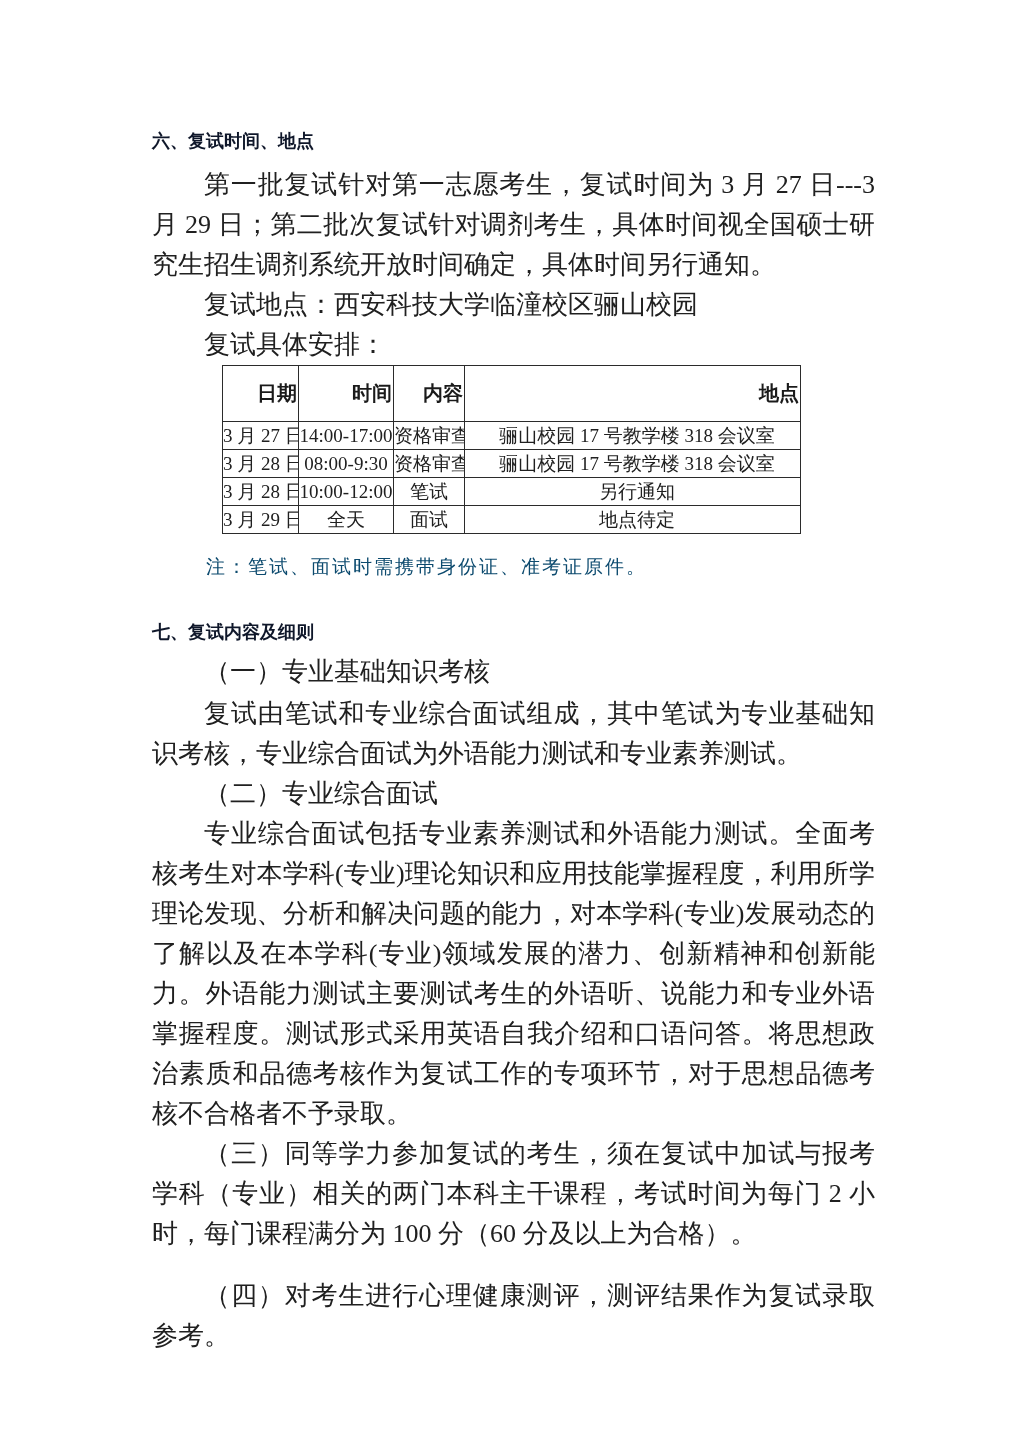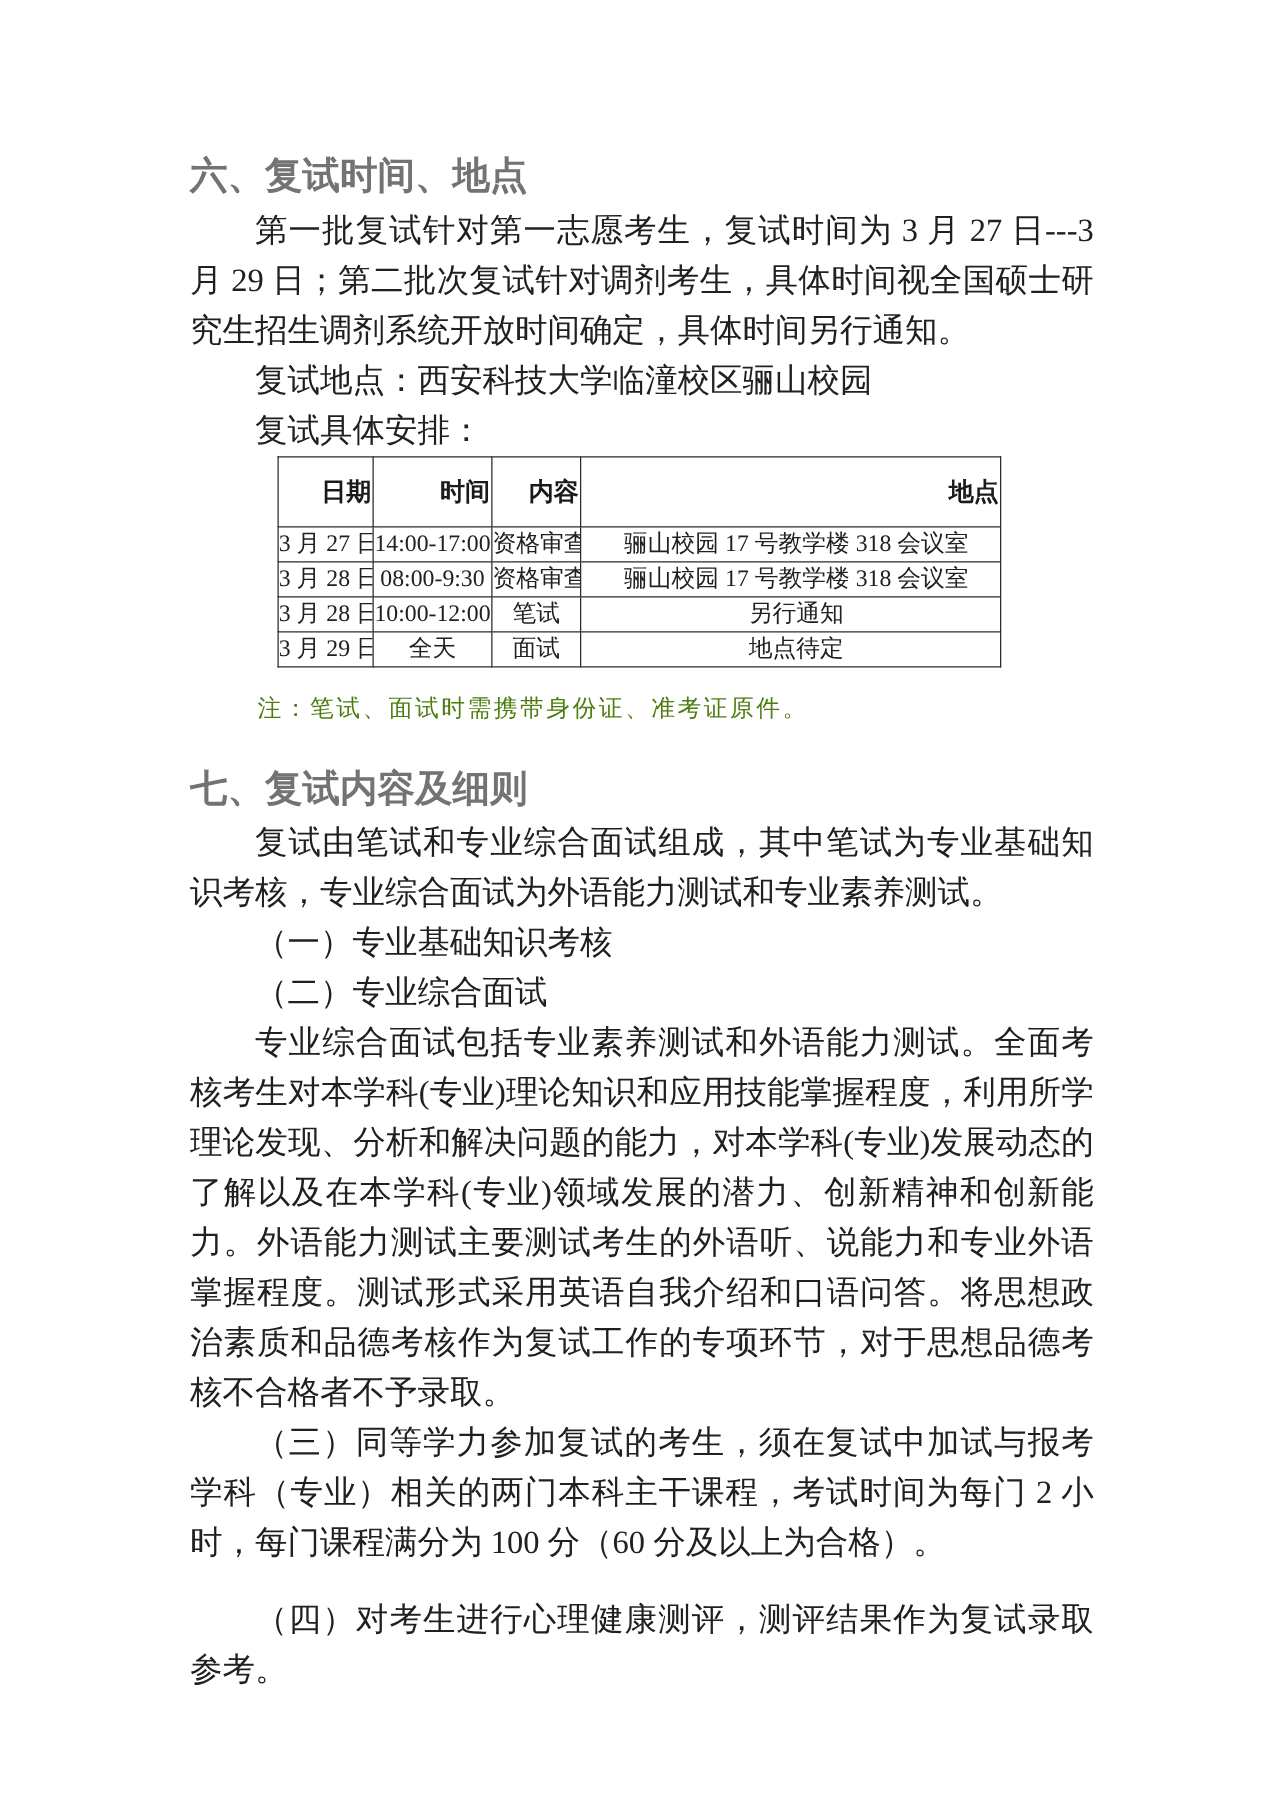--- a/index.html
+++ b/index.html
@@ -9,25 +9,25 @@
     color:#1c1c1c;
     font-family:"Liberation Serif","DejaVu Serif",serif;
   }
   .page {
     box-sizing:border-box;
     width:1024px; height:1448px;
     padding:121px 149px 0 152px;
     overflow:hidden;
   }
   .sec-heading {
-    font-size:30px;
+    font-size:18px;
     font-weight:bold;
     line-height:40px;
     margin:0;
-    color:#737373;
+    color:#0f172a;
   }
   .body-p {
     font-size:26px;
     line-height:40px;
     margin:0;
     text-align:justify;
     text-indent:2em;
     color:#202020;
   }
   .p-first { margin-top:4px; }
@@ -62,21 +62,21 @@
   .sched-table td.loc-cell {
     text-align:center;
     padding-left:9px;
     margin-top:24px;
   }
   .table-note {
     font-size:19px;
     line-height:40px;
     margin:14px 0 0 54px;
     letter-spacing:2px;
-    color:#4d7c0f;
+    color:#0c4a6e;
     font-family:Liberation Mono, monospace;
   }
   .h7 { margin-top:24px; }
   .p-s7-first { margin-top:2px; }
   .p-last { margin-top:22px; }
 </style>
 </head>
 <body>
 
 <div class="page">
@@ -129,20 +129,20 @@
         <td>面试</td>
         <td class="loc-cell">地点待定</td>
       </tr>
     </tbody>
   </table>
 
   <p class="table-note">注：笔试、面试时需携带身份证、准考证原件。</p>
 
   <h1 class="sec-heading h7">七、复试内容及细则</h1>
 
+  <p class="body-p">（一）专业基础知识考核</p>
   <p class="body-p p-s7-first">复试由笔试和专业综合面试组成，其中笔试为专业基础知识考核，专业综合面试为外语能力测试和专业素养测试。</p>
-  <p class="body-p">（一）专业基础知识考核</p>
   <p class="body-p">（二）专业综合面试</p>
   <p class="body-p">专业综合面试包括专业素养测试和外语能力测试。全面考核考生对本学科(专业)理论知识和应用技能掌握程度，利用所学理论发现、分析和解决问题的能力，对本学科(专业)发展动态的了解以及在本学科(专业)领域发展的潜力、创新精神和创新能力。外语能力测试主要测试考生的外语听、说能力和专业外语掌握程度。测试形式采用英语自我介绍和口语问答。将思想政治素质和品德考核作为复试工作的专项环节，对于思想品德考核不合格者不予录取。</p>
   <p class="body-p">（三）同等学力参加复试的考生，须在复试中加试与报考学科（专业）相关的两门本科主干课程，考试时间为每门 2 小时，每门课程满分为 100 分（60 分及以上为合格）。</p>
   <p class="body-p p-last">（四）对考生进行心理健康测评，测评结果作为复试录取参考。</p>
 
 </div>
 
 </body></html>

